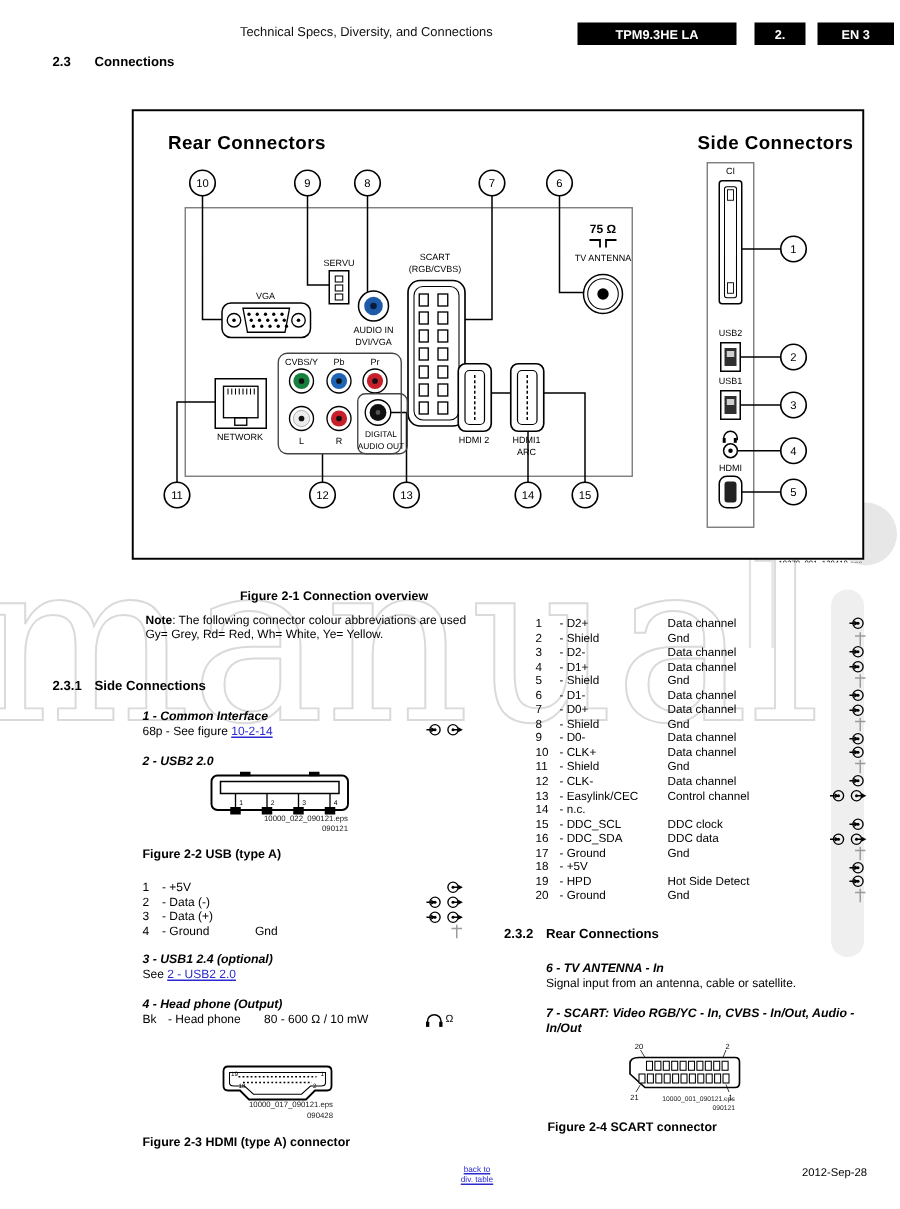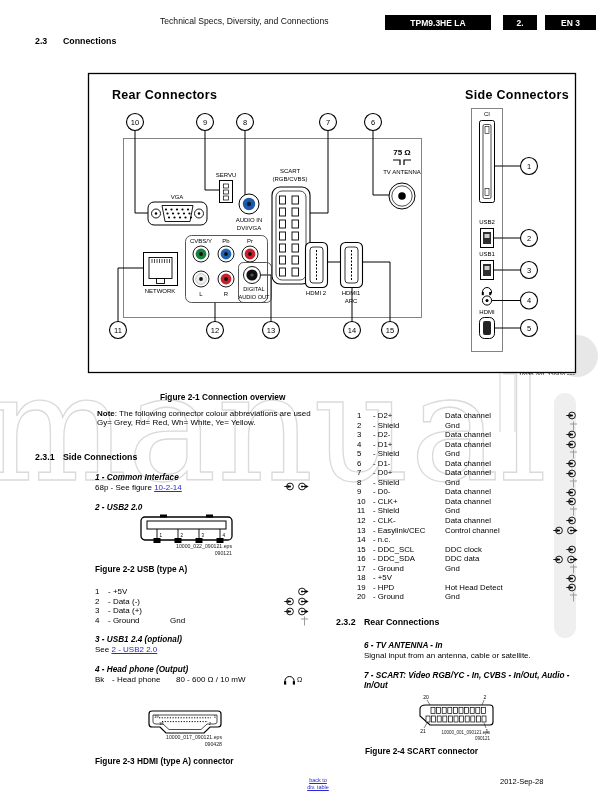--- a/index.html
+++ b/index.html
@@ -752,21 +752,21 @@
             <line x1="0.3" y1="4.5" x2="3.6" y2="4.5" stroke="#000" stroke-width="0.9"></line>
             <path d="M3.4,2.8 L3.4,6.2 L6.6,4.5 Z" fill="#000"></path>
           </svg>
 
         </span>
       </div>
 
       <div class="pinrow">
         <span>19</span>
         <span>- HPD</span>
-        <span>Hot Head Detect</span>
+        <span>Hot Side Detect</span>
         <span class="picon" data-icon="in">
           <svg class="ic ic-in" width="12" height="9" viewBox="0 0 12 9">
             <circle cx="6" cy="4.5" r="3.4" fill="none" stroke="#000" stroke-width="0.9"></circle>
             <circle cx="6" cy="4.5" r="1" fill="#000"></circle>
             <line x1="0.3" y1="4.5" x2="3.6" y2="4.5" stroke="#000" stroke-width="0.9"></line>
             <path d="M3.4,2.8 L3.4,6.2 L6.6,4.5 Z" fill="#000"></path>
           </svg>
 
         </span>
       </div>
@@ -832,15 +832,15 @@
   <div class="abs eps-tiny" style="left:398px;top:730px;width:92px">
     <div>10000_001_090121.eps</div>
     <div>090121</div>
   </div>
   <div class="abs cap" style="left:365px;top:746px;width:180px">Figure 2-4 SCART connector</div>
 
   <div class="abs" style="left:293px;top:777px;width:50px;text-align:center;font-size:5.5px;line-height:6.5px">
     <div class="link">back to</div>
     <div class="link">div. table</div>
   </div>
-  <div class="abs" style="left:500px;top:777px;width:78px;font-size:7.5px">2012-Sep-28</div>
+  <div class="abs" style="left:500px;top:777px;width:78px;text-align:right;font-size:7.5px">2012-Sep-28</div>
 
 </div>
 
 </body></html>

